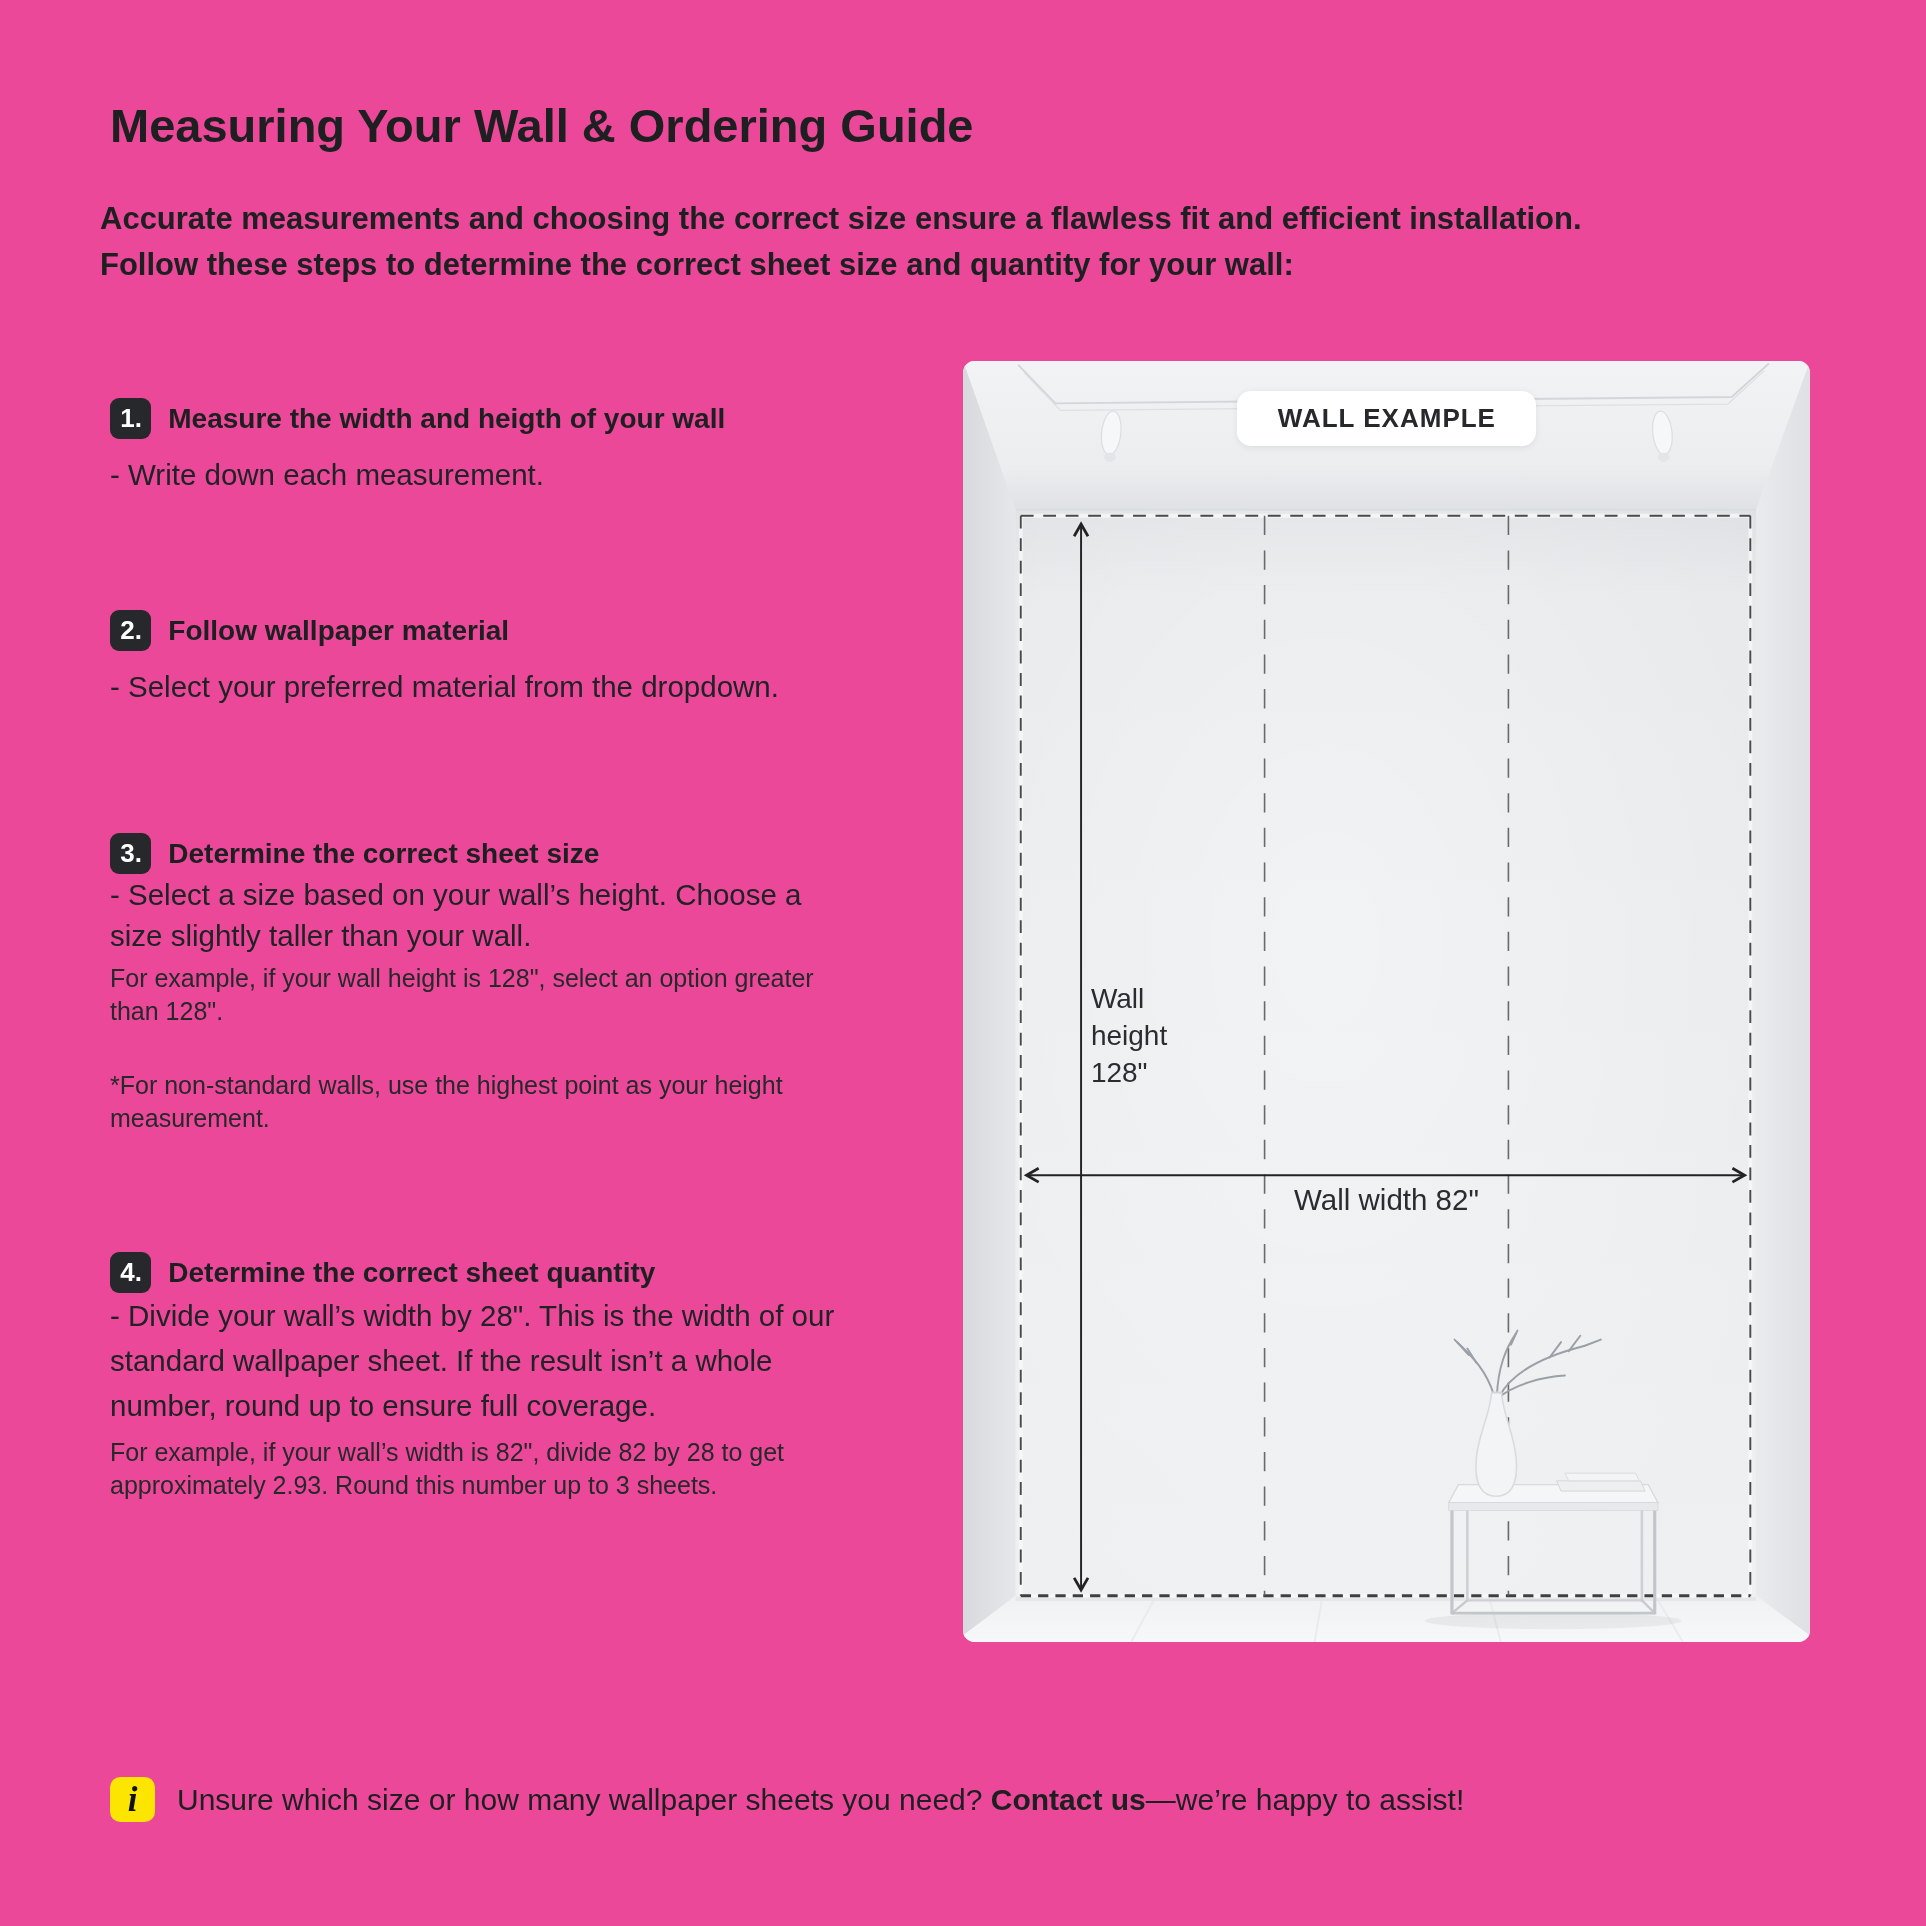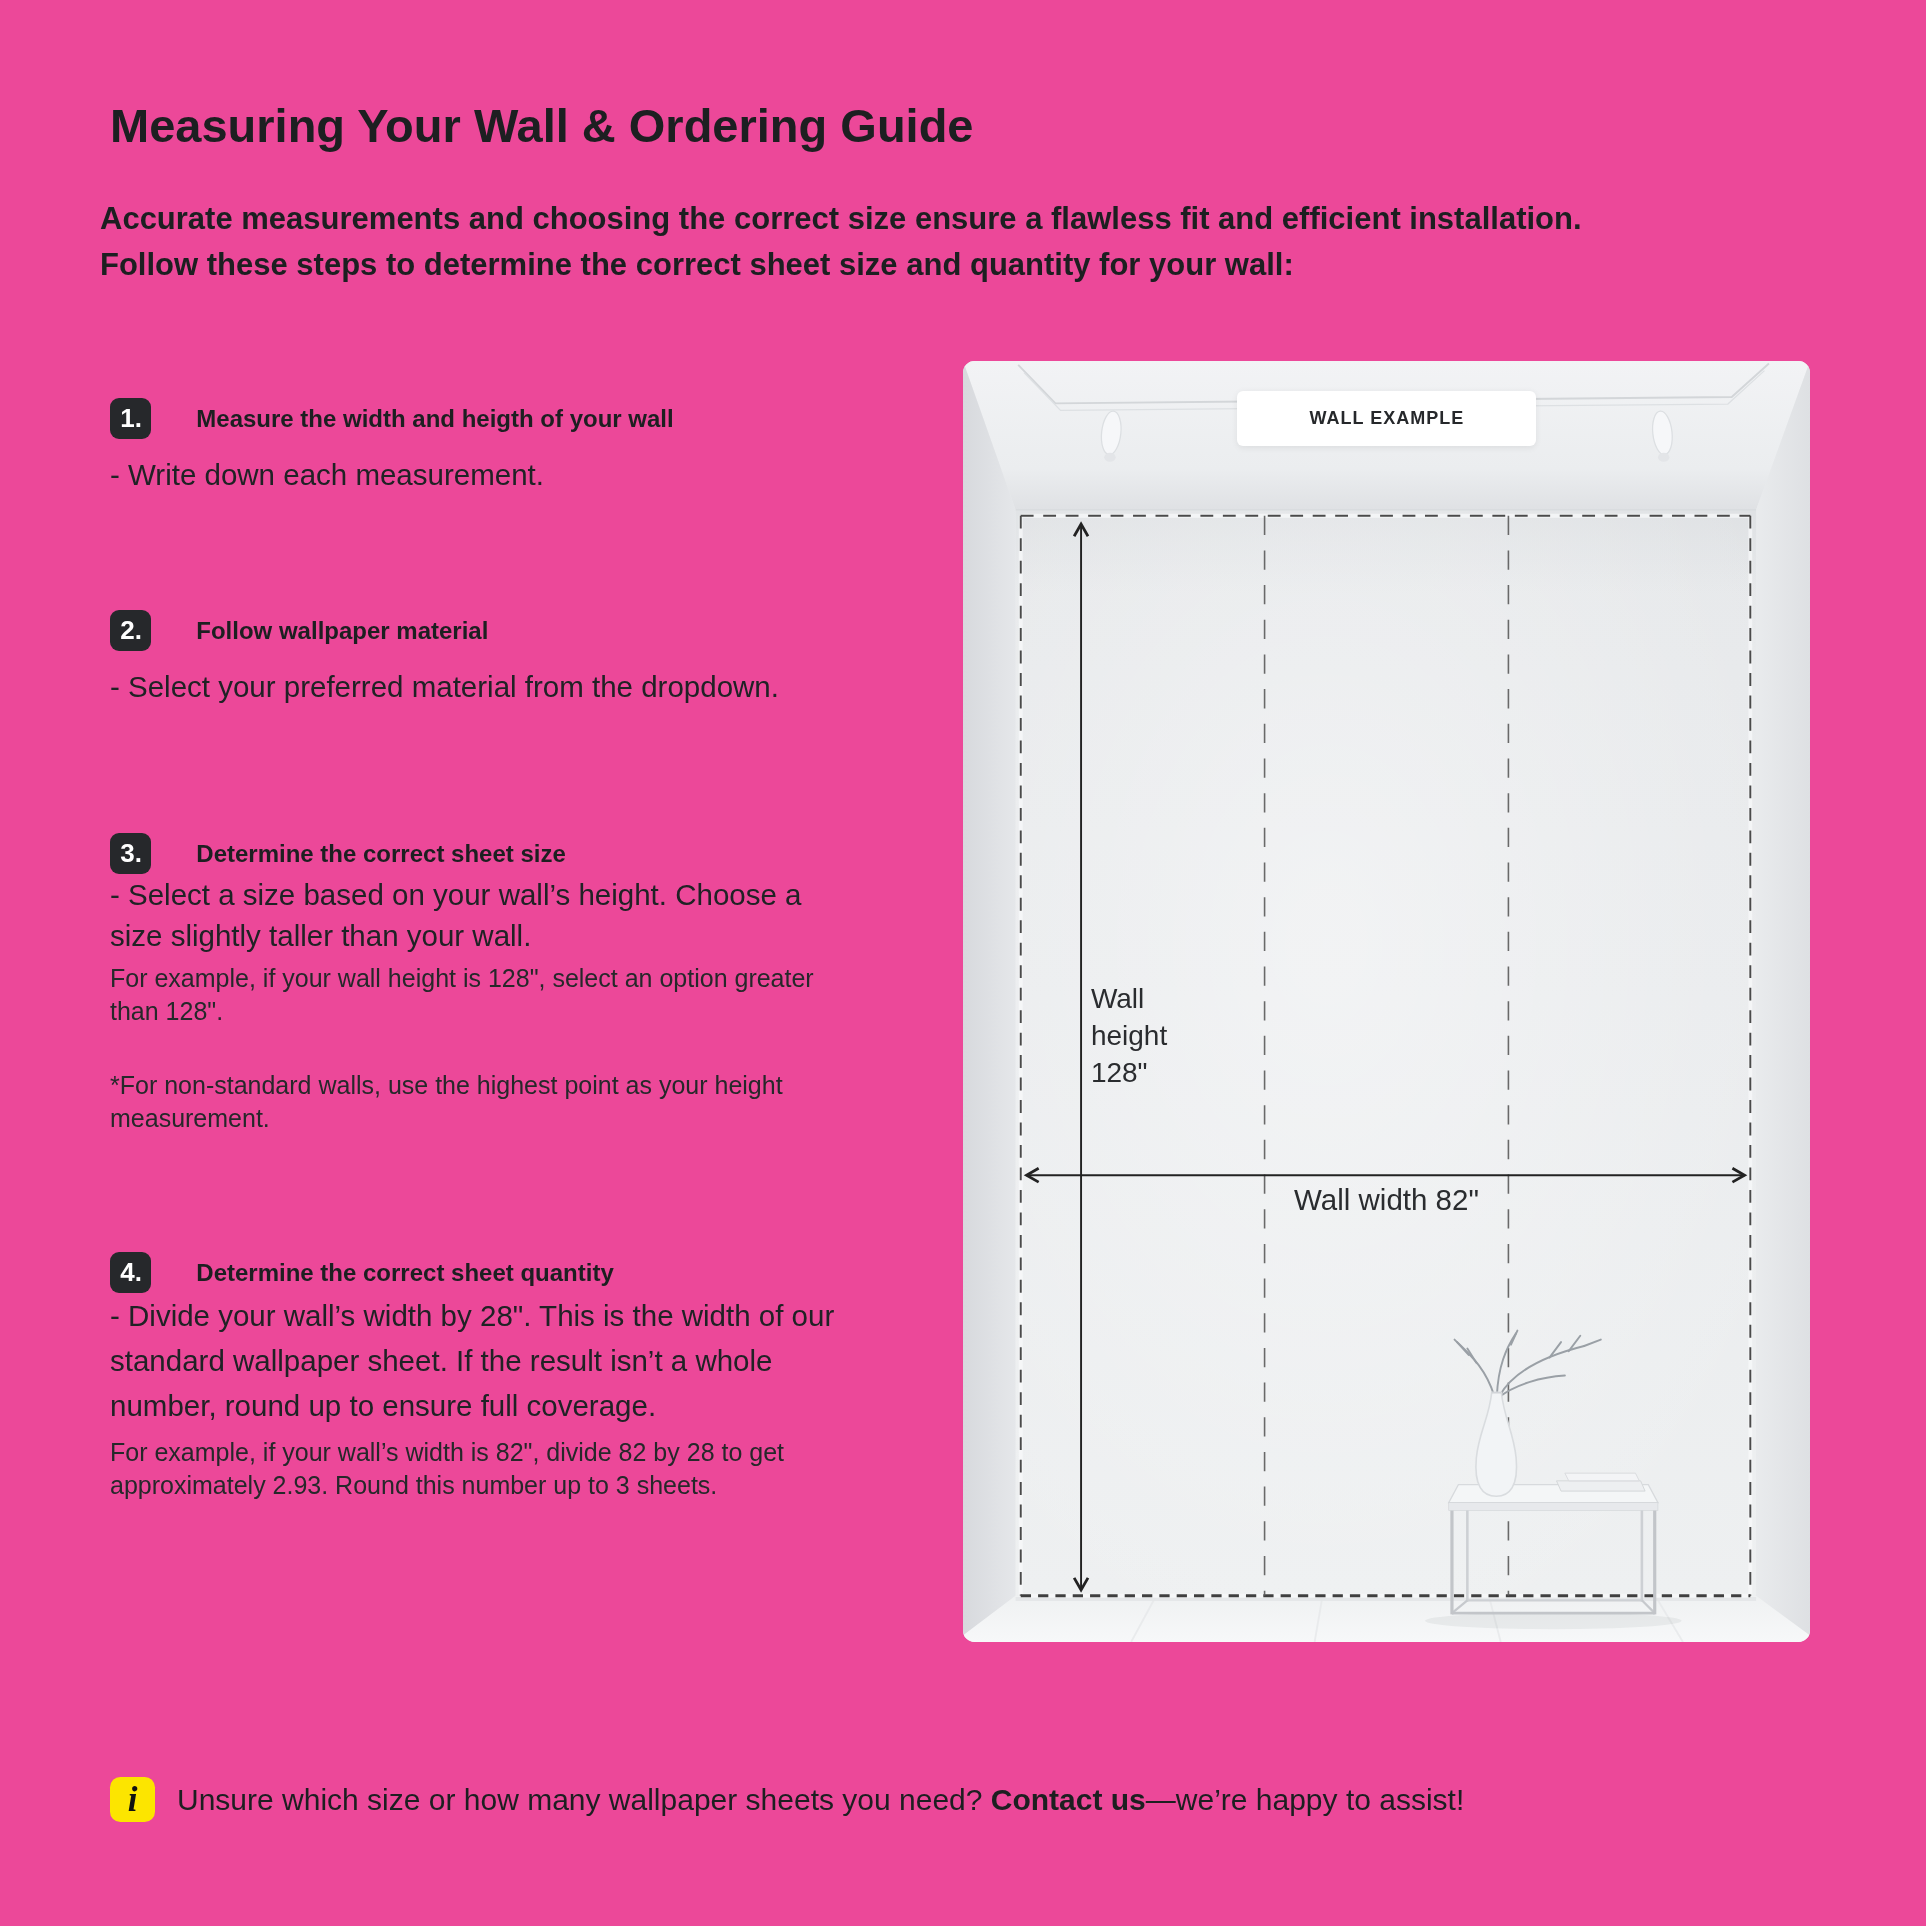--- a/index.html
+++ b/index.html
@@ -14,36 +14,36 @@
            line-height:46px; color:#1d1f21; }
   .intro .line { display:block; white-space:nowrap; }
 
   
   .step { position:absolute; left:110px; }
   .s1 { top:398px; } .s2 { top:610px; } .s3 { top:833px; } .s4 { top:1252px; }
   .step-head { display:flex; align-items:center; gap:17.3px; }
   .badge { width:41px; height:41px; border-radius:9px; background:#26282b; color:#ffffff;
            font-size:26px; font-weight:700; display:flex; align-items:center; justify-content:center;
            padding-left:1.3px; flex:0 0 auto; }
-  .step-title { font-size:24px; font-weight:700; color:#1d1f21; white-space:nowrap;margin-left:28px; }
+  .step-title { font-size:28px; font-weight:700; color:#1d1f21; white-space:nowrap; }
   .desc { margin-top:15.4px; font-size:29.5px; font-weight:400; line-height:41px; color:#202225; }
   .s3 .desc, .s4 .desc { margin-top:0; }
   .s4 .desc { line-height:45px; }
   .desc .line, .note .line { display:block; white-space:nowrap; }
   .note { font-size:25px; font-weight:400; line-height:33px; color:#26282a; }
   .s3 .n1 { margin-top:6.4px; } .s3 .n2 { margin-top:41px; } .s4 .n1 { margin-top:7.7px; }
 
   
   .wall-figure { position:absolute; left:963px; top:361px; width:847px; height:1281px;
                  border-radius:11.6px; overflow:hidden; background:#e9ebed; }
   .wall-figure svg { position:absolute; inset:0; width:100%; height:100%; display:block; }
   .we-badge { position:absolute; left:32.4%; top:2.35%; width:35.3%; height:4.25%;
-              background:#ffffff; border-radius:6px; box-shadow:0 1.9px 6.4px rgba(0,0,0,0.07);
+              background:#ffffff; border-radius:14px; box-shadow:0 1.9px 6.4px rgba(0,0,0,0.07);
               display:flex; align-items:center; justify-content:center;
-              font-size:18px; font-weight:700; letter-spacing:1px; color:#26282b; }
+              font-size:26px; font-weight:700; letter-spacing:1px; color:#26282b; }
   .height-label { position:absolute; left:15.1%; top:48.3%; width:103px;
                   font-size:28px; line-height:37px; color:#2a2c2f; }
   .width-label { position:absolute; left:50%; top:64.2%; transform:translateX(-50%);
                  font-size:29.5px; color:#2a2c2f; white-space:nowrap; }
 
   
   .footer { position:absolute; left:110px; top:1777px; display:flex; align-items:center; gap:22px; }
   .info-icon { width:45px; height:45px; border-radius:10.3px; background:#fce500; color:#111;
                display:flex; align-items:center; justify-content:center;
                font-family:"Liberation Serif", serif; font-style:italic; font-weight:700;

